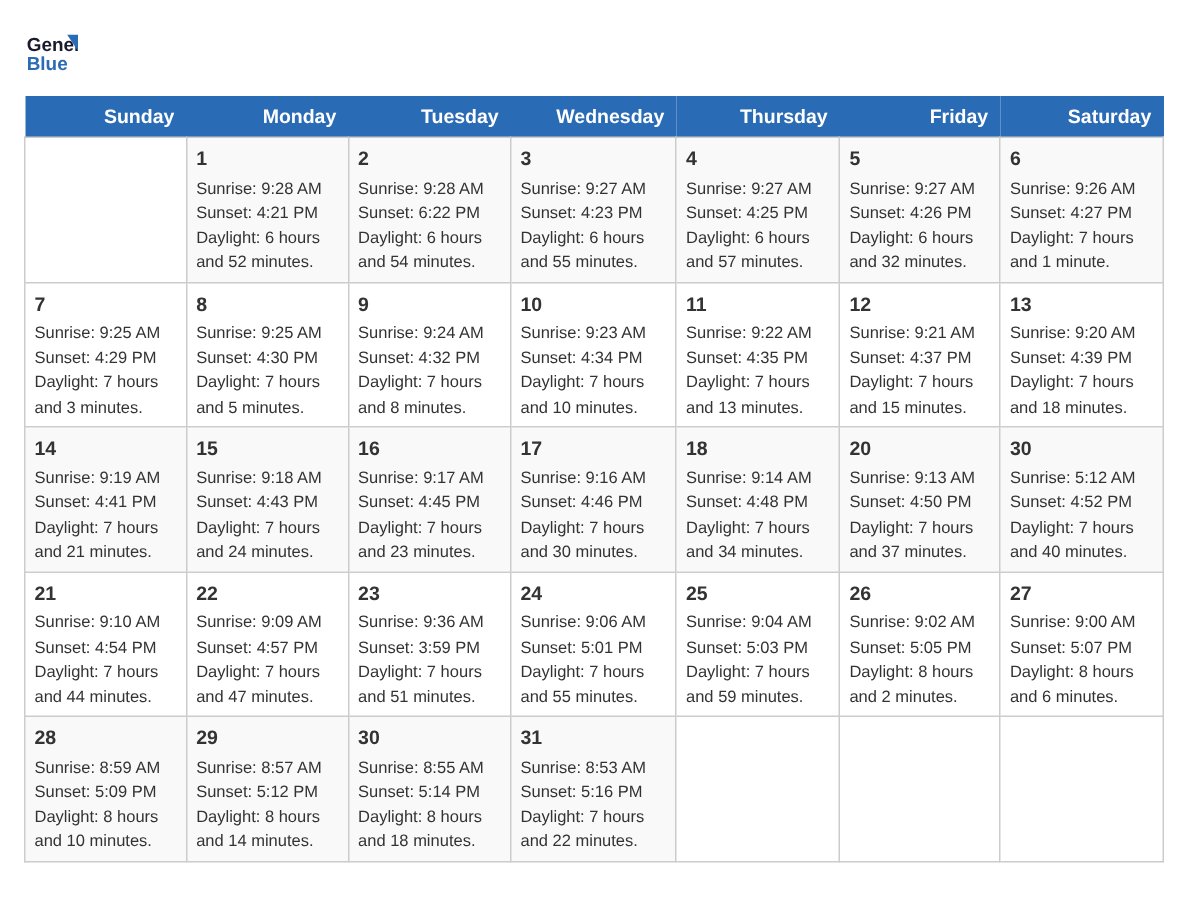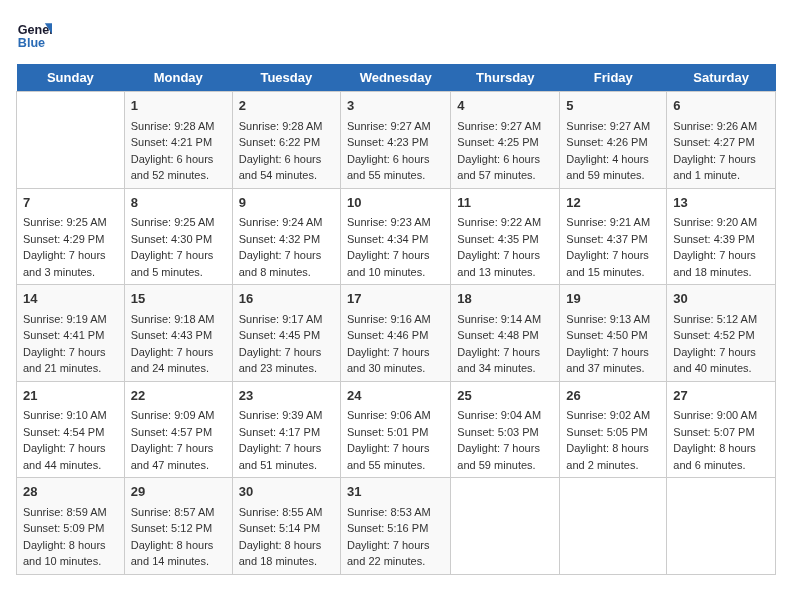--- a/index.html
+++ b/index.html
@@ -38,21 +38,21 @@
       color: #555;
     }
     table {
       width: 100%;
       border-collapse: collapse;
       font-size: 11px;
     }
     thead tr th {
       background-color: #2a6bb5;
       color: #fff;
-      text-align: center;
+      text-align: right;
       padding: 6px 8px;
       font-size: 13px;
       font-weight: 600;
     }
     tbody tr td {
       border: 1px solid #ccc;
       vertical-align: top;
       padding: 4px 6px;
       width: 113px;
       min-height: 80px;
@@ -119,21 +119,21 @@
         <span>Sunrise: 9:27 AM</span><br>
         <span>Sunset: 4:23 PM</span><br>
         <span>Daylight: 6 hours and 55 minutes.</span></td>
         <td><span class="day-num">4</span>
         <span>Sunrise: 9:27 AM</span><br>
         <span>Sunset: 4:25 PM</span><br>
         <span>Daylight: 6 hours and 57 minutes.</span></td>
         <td><span class="day-num">5</span>
         <span>Sunrise: 9:27 AM</span><br>
         <span>Sunset: 4:26 PM</span><br>
-        <span>Daylight: 4 hours and 59 minutes.</span></td>
+        <span>Daylight: 6 hours and 32 minutes.</span></td>
         <td><span class="day-num">6</span>
         <span>Sunrise: 9:26 AM</span><br>
         <span>Sunset: 4:27 PM</span><br>
         <span>Daylight: 7 hours and 1 minute.</span></td>
       </tr>
       <tr>
         <td><span class="day-num">7</span>
         <span>Sunrise: 9:25 AM</span><br>
         <span>Sunset: 4:29 PM</span><br>
         <span>Daylight: 7 hours and 3 minutes.</span></td>
@@ -176,41 +176,41 @@
         <span>Sunset: 4:45 PM</span><br>
         <span>Daylight: 7 hours and 23 minutes.</span></td>
         <td><span class="day-num">17</span>
         <span>Sunrise: 9:16 AM</span><br>
         <span>Sunset: 4:46 PM</span><br>
         <span>Daylight: 7 hours and 30 minutes.</span></td>
         <td><span class="day-num">18</span>
         <span>Sunrise: 9:14 AM</span><br>
         <span>Sunset: 4:48 PM</span><br>
         <span>Daylight: 7 hours and 34 minutes.</span></td>
-        <td><span class="day-num">19</span>
+        <td><span class="day-num">20</span>
         <span>Sunrise: 9:13 AM</span><br>
         <span>Sunset: 4:50 PM</span><br>
         <span>Daylight: 7 hours and 37 minutes.</span></td>
         <td><span class="day-num">30</span>
         <span>Sunrise: 5:12 AM</span><br>
         <span>Sunset: 4:52 PM</span><br>
         <span>Daylight: 7 hours and 40 minutes.</span></td>
       </tr>
       <tr>
         <td><span class="day-num">21</span>
         <span>Sunrise: 9:10 AM</span><br>
         <span>Sunset: 4:54 PM</span><br>
         <span>Daylight: 7 hours and 44 minutes.</span></td>
         <td><span class="day-num">22</span>
         <span>Sunrise: 9:09 AM</span><br>
         <span>Sunset: 4:57 PM</span><br>
         <span>Daylight: 7 hours and 47 minutes.</span></td>
         <td><span class="day-num">23</span>
-        <span>Sunrise: 9:39 AM</span><br>
-        <span>Sunset: 4:17 PM</span><br>
+        <span>Sunrise: 9:36 AM</span><br>
+        <span>Sunset: 3:59 PM</span><br>
         <span>Daylight: 7 hours and 51 minutes.</span></td>
         <td><span class="day-num">24</span>
         <span>Sunrise: 9:06 AM</span><br>
         <span>Sunset: 5:01 PM</span><br>
         <span>Daylight: 7 hours and 55 minutes.</span></td>
         <td><span class="day-num">25</span>
         <span>Sunrise: 9:04 AM</span><br>
         <span>Sunset: 5:03 PM</span><br>
         <span>Daylight: 7 hours and 59 minutes.</span></td>
         <td><span class="day-num">26</span>

